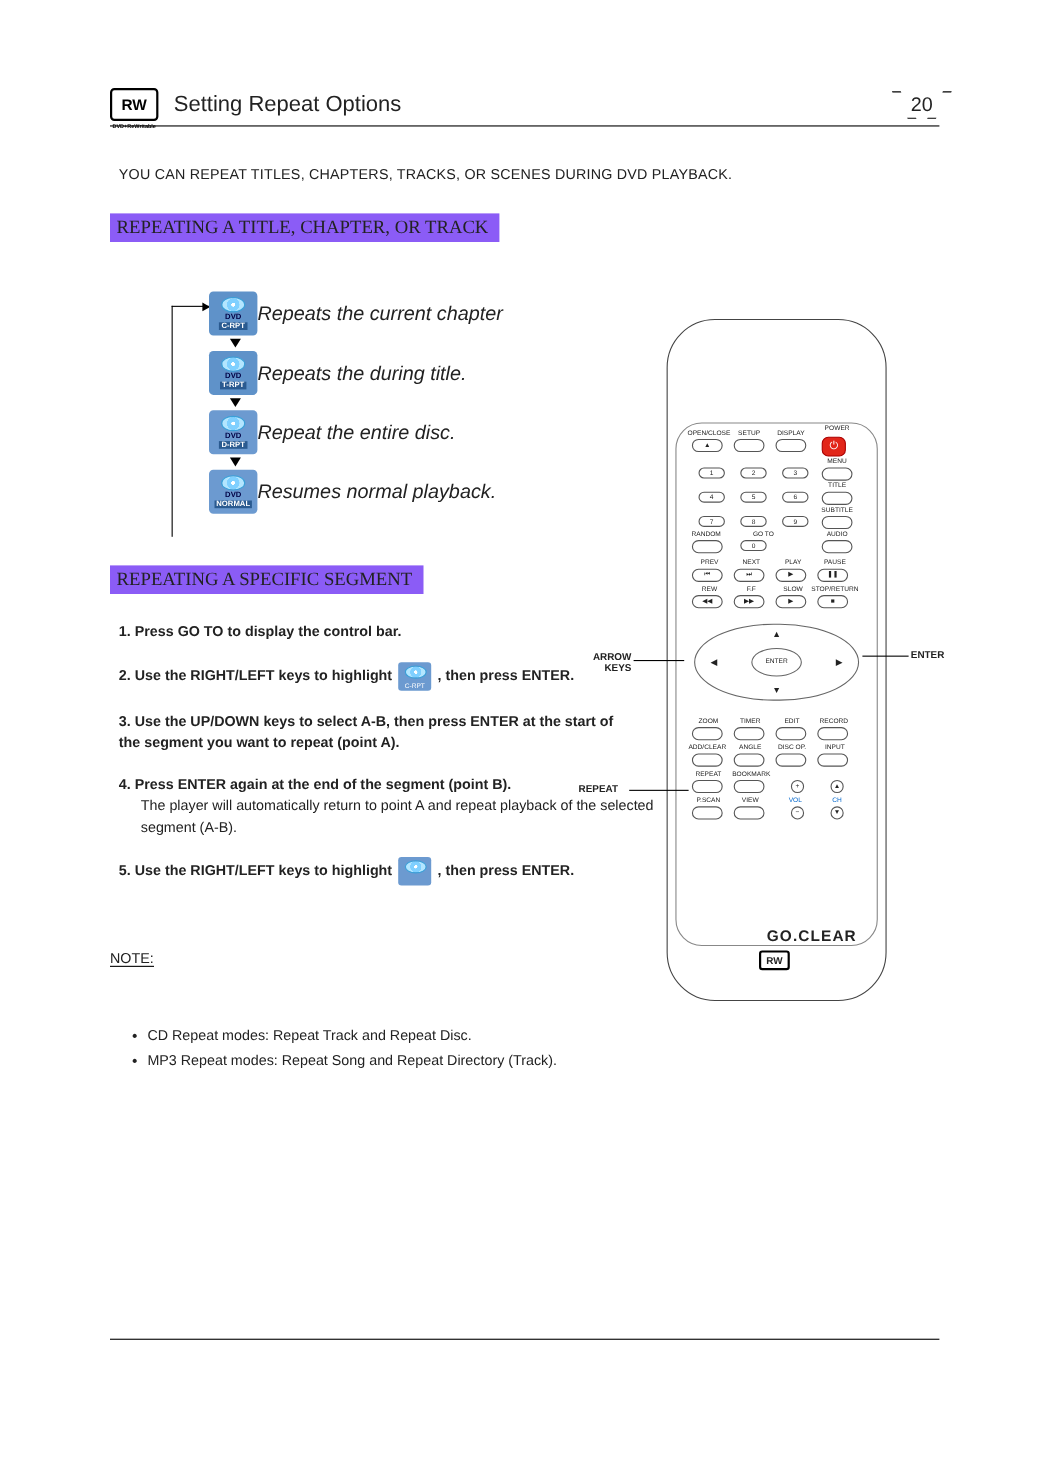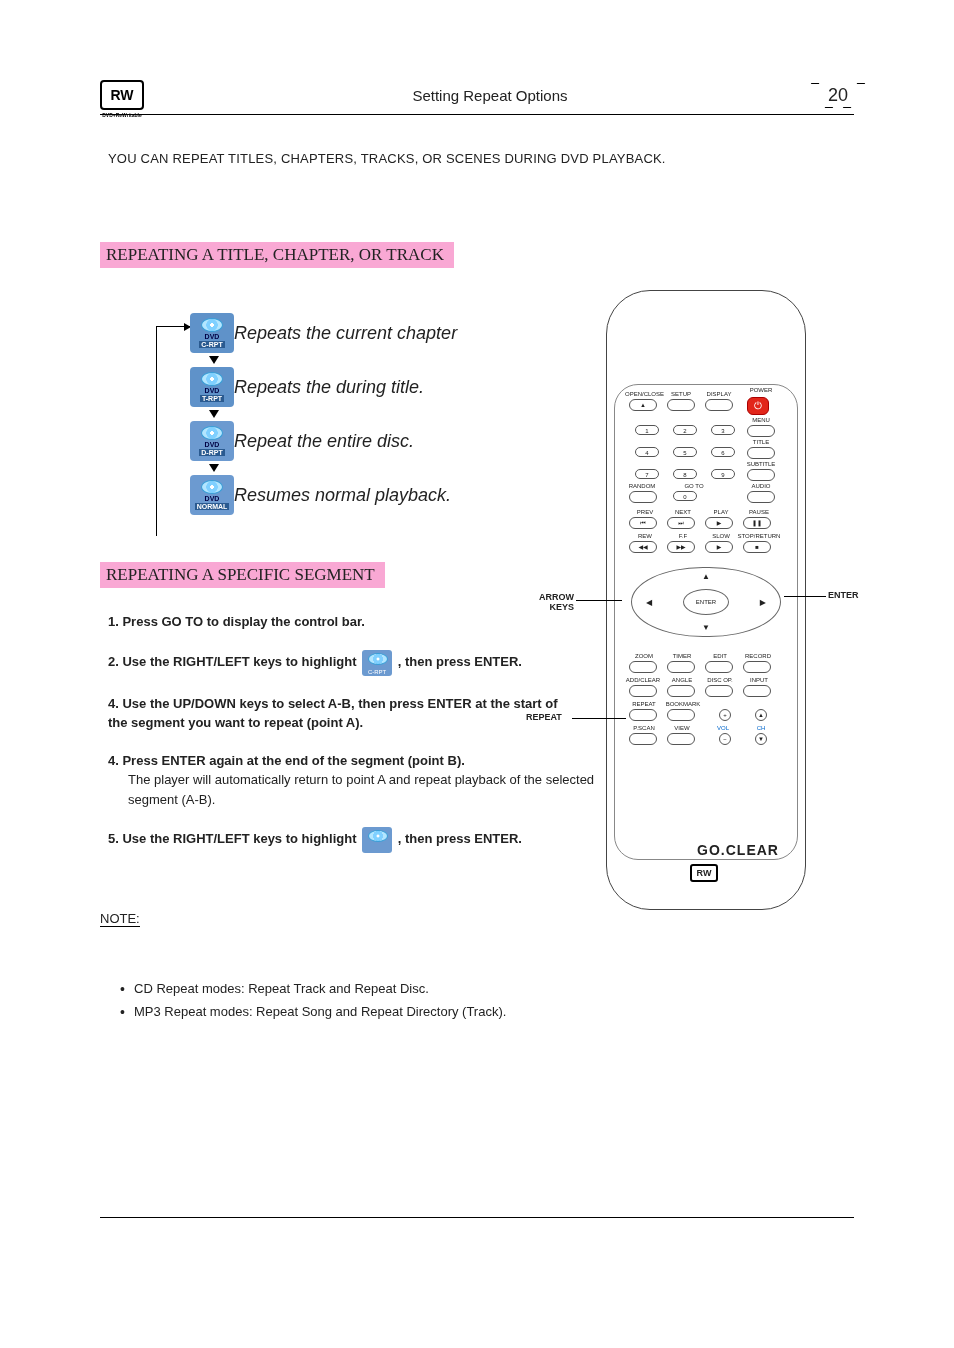--- a/index.html
+++ b/index.html
@@ -22,37 +22,37 @@
   }
   .rw-badge {
     width: 44px; height: 30px;
     border: 2px solid #000; border-radius: 4px;
     display: flex; flex-direction: column; align-items: center; justify-content: center;
     margin-right: 14px;
     background: #fff; color:#000; font-weight:bold; font-size:14px;
     position: relative;
   }
   .rw-badge .sub { font-size:5px; font-weight:bold; position:absolute; bottom:-10px; width:60px; text-align:center; }
-  .page-title { font-size: 15px; flex:1;text-align:center; }
+  .page-title { font-size: 20px; flex:1; }
   .page-number-box {
     font-size: 18px;
     display:inline-block;
     padding: 0 6px;
     position: relative;
   }
   .page-number-box::before, .page-number-box::after {
     content:""; position:absolute; top:-2px; bottom:-2px; width:8px; border-top:1.5px solid #000; border-bottom:1.5px solid #000;
   }
   .page-number-box::before { left:-4px; transform: skewX(30deg); }
   .page-number-box::after  { right:-4px; transform: skewX(-30deg); }
-  .intro { font-size: 13px; letter-spacing: 0.2px; margin-bottom: 76px; margin-left: 8px;}
+  .intro { font-size: 13px; letter-spacing: 0.2px; margin-bottom: 28px; margin-left: 8px;}
   .section-heading {
     font-family: "Times New Roman", serif;
     font-size: 17px;
-    background: #f9a8d4;
+    background: #8b5cf6;
     display: inline-block;
     padding: 3px 10px 3px 6px;
     margin-bottom: 24px;
   }
   .content-col { width: 460px; }
   .step { margin-left: 8px; margin-bottom: 18px; }
   .step-bold { font-weight: bold; line-height:1.5; }
   .step-body { margin-left: 20px; line-height:1.5; }
   .flow { margin-left: 90px; margin-top: 14px; margin-bottom: 40px; }
   .flow-row { display:flex; align-items:center; height:54px; }
@@ -212,21 +212,21 @@
     <div class="step-bold">1. Press GO TO to display the control bar.</div>
   </div>
 
   <div class="step">
     <span class="step-bold">2. Use the  RIGHT/LEFT keys to  highlight</span>
     <span class="inline-icon"><span class="il-label">C-RPT</span></span>
     <span class="step-bold">, then press ENTER.</span>
   </div>
 
   <div class="step">
-    <div class="step-bold">4. Use the UP/DOWN keys to select A-B, then press ENTER at the start of the segment you want to repeat (point  A).</div>
+    <div class="step-bold">3. Use the UP/DOWN keys to select A-B, then press ENTER at the start of the segment you want to repeat (point  A).</div>
   </div>
 
   <div class="step" style="width:500px">
     <div class="step-bold">4. Press ENTER again at the end of the segment (point B).</div>
     <div class="step-body">The player will automatically return to point A and repeat playback of the selected segment (A-B).</div>
   </div>
 
   <div class="step">
     <span class="step-bold">5. Use the  RIGHT/LEFT keys to  highlight</span>
     <span class="inline-icon"><span class="il-label"></span></span>

